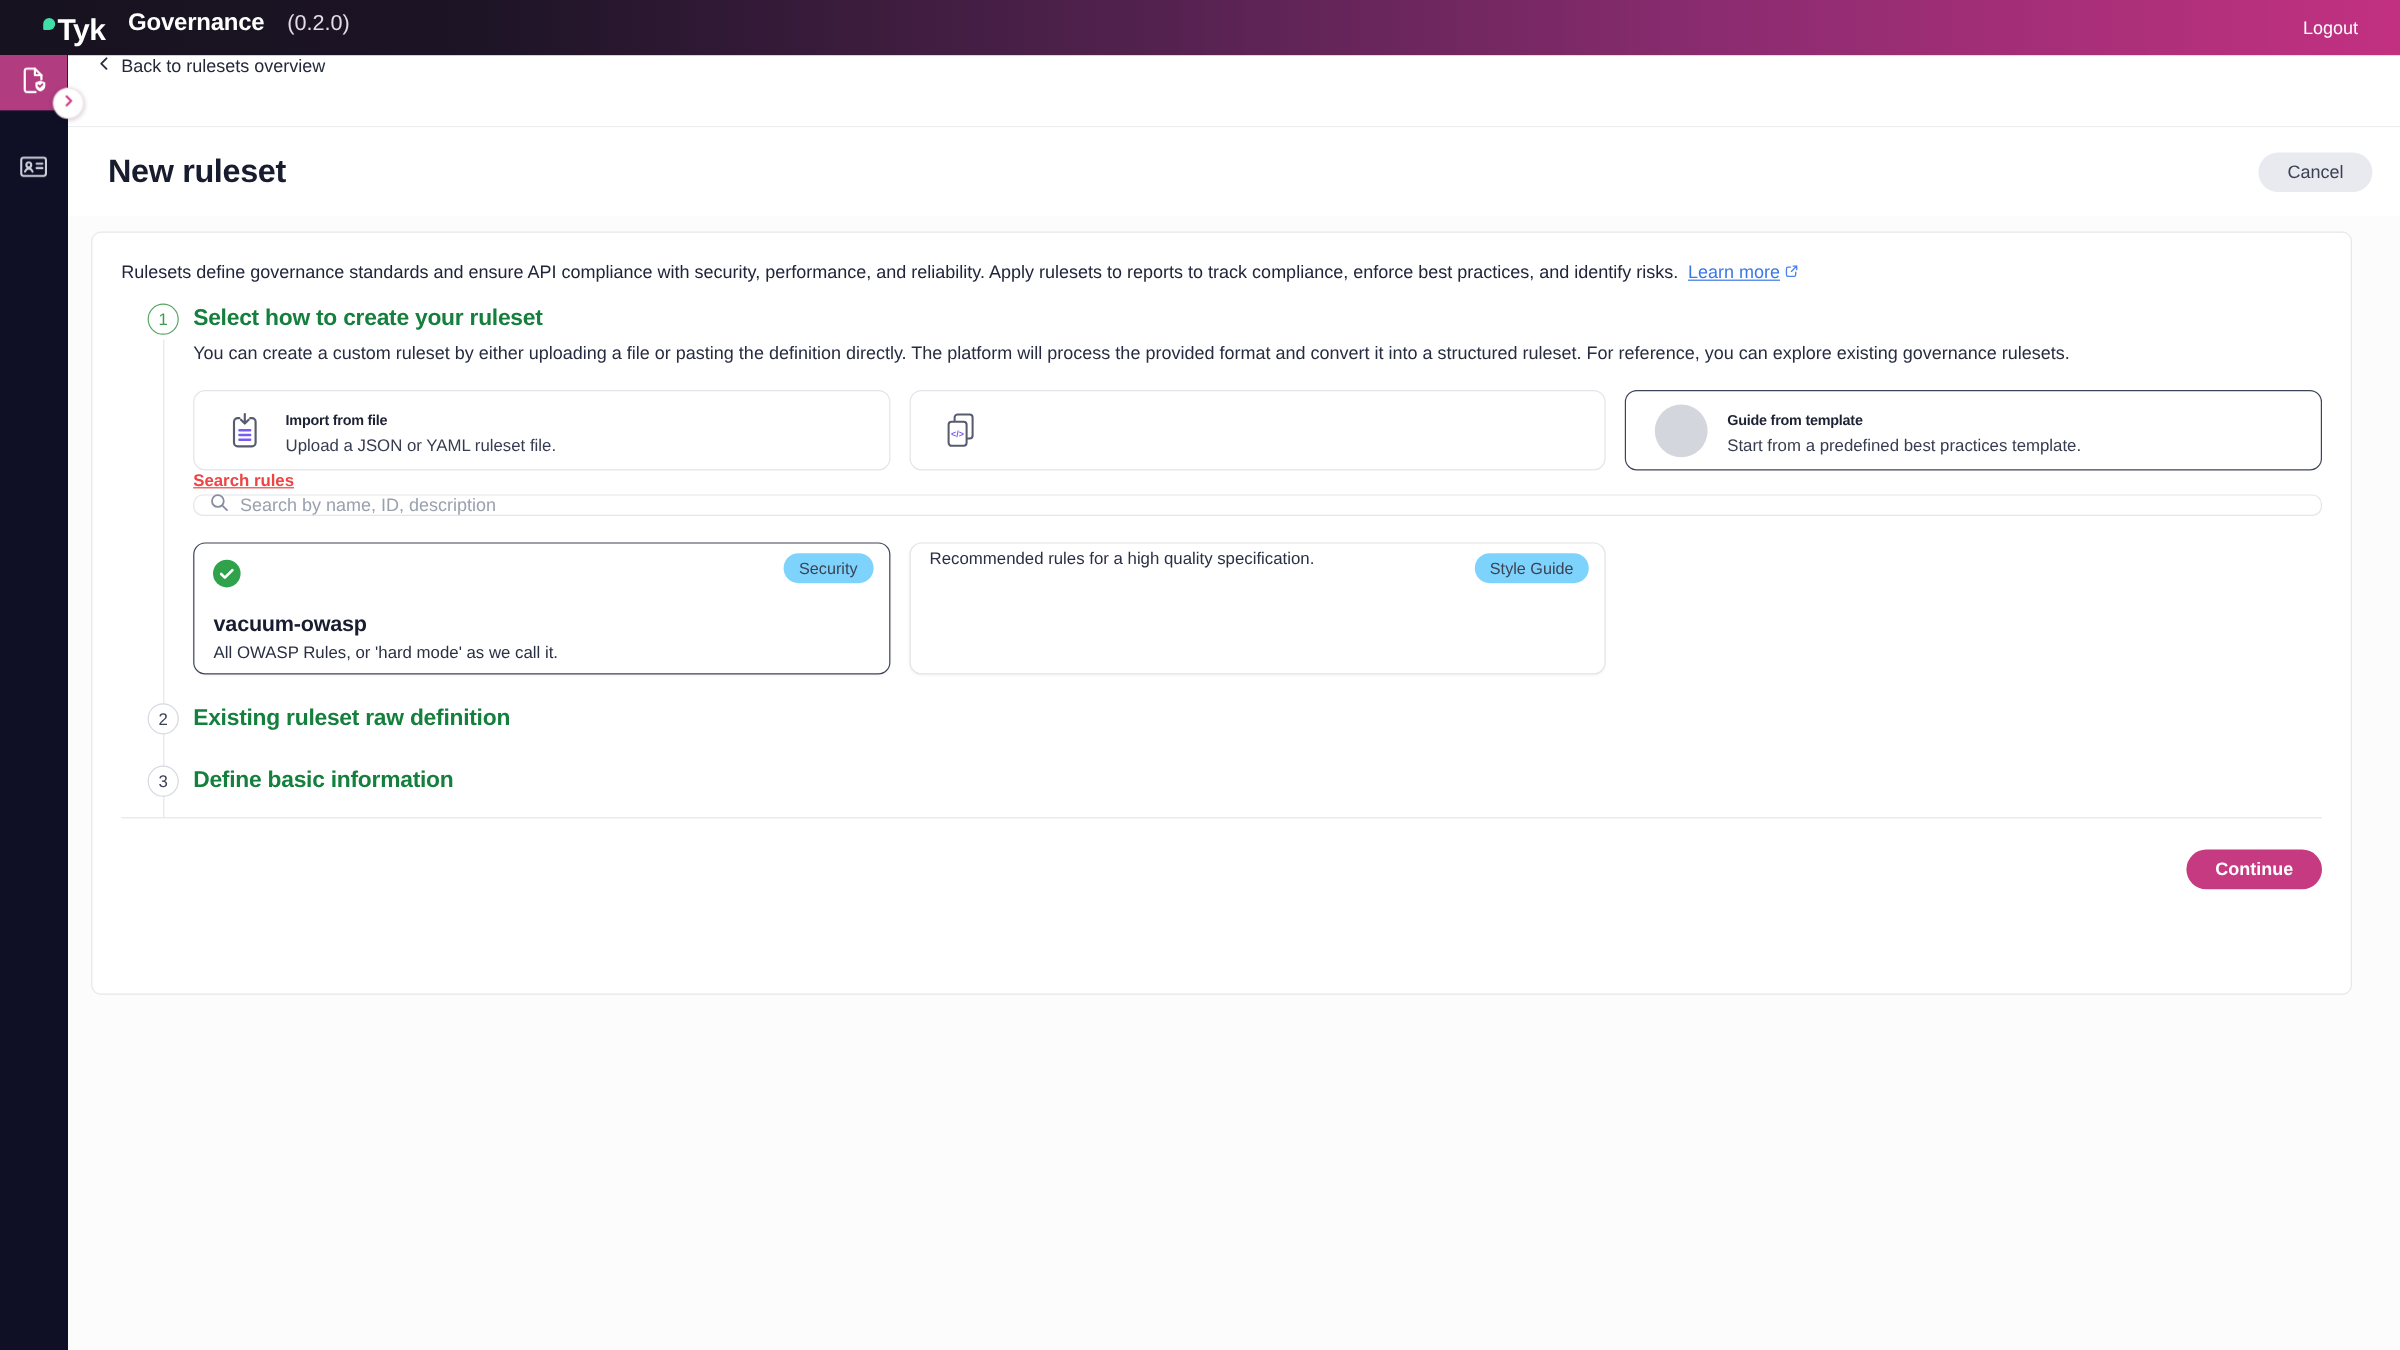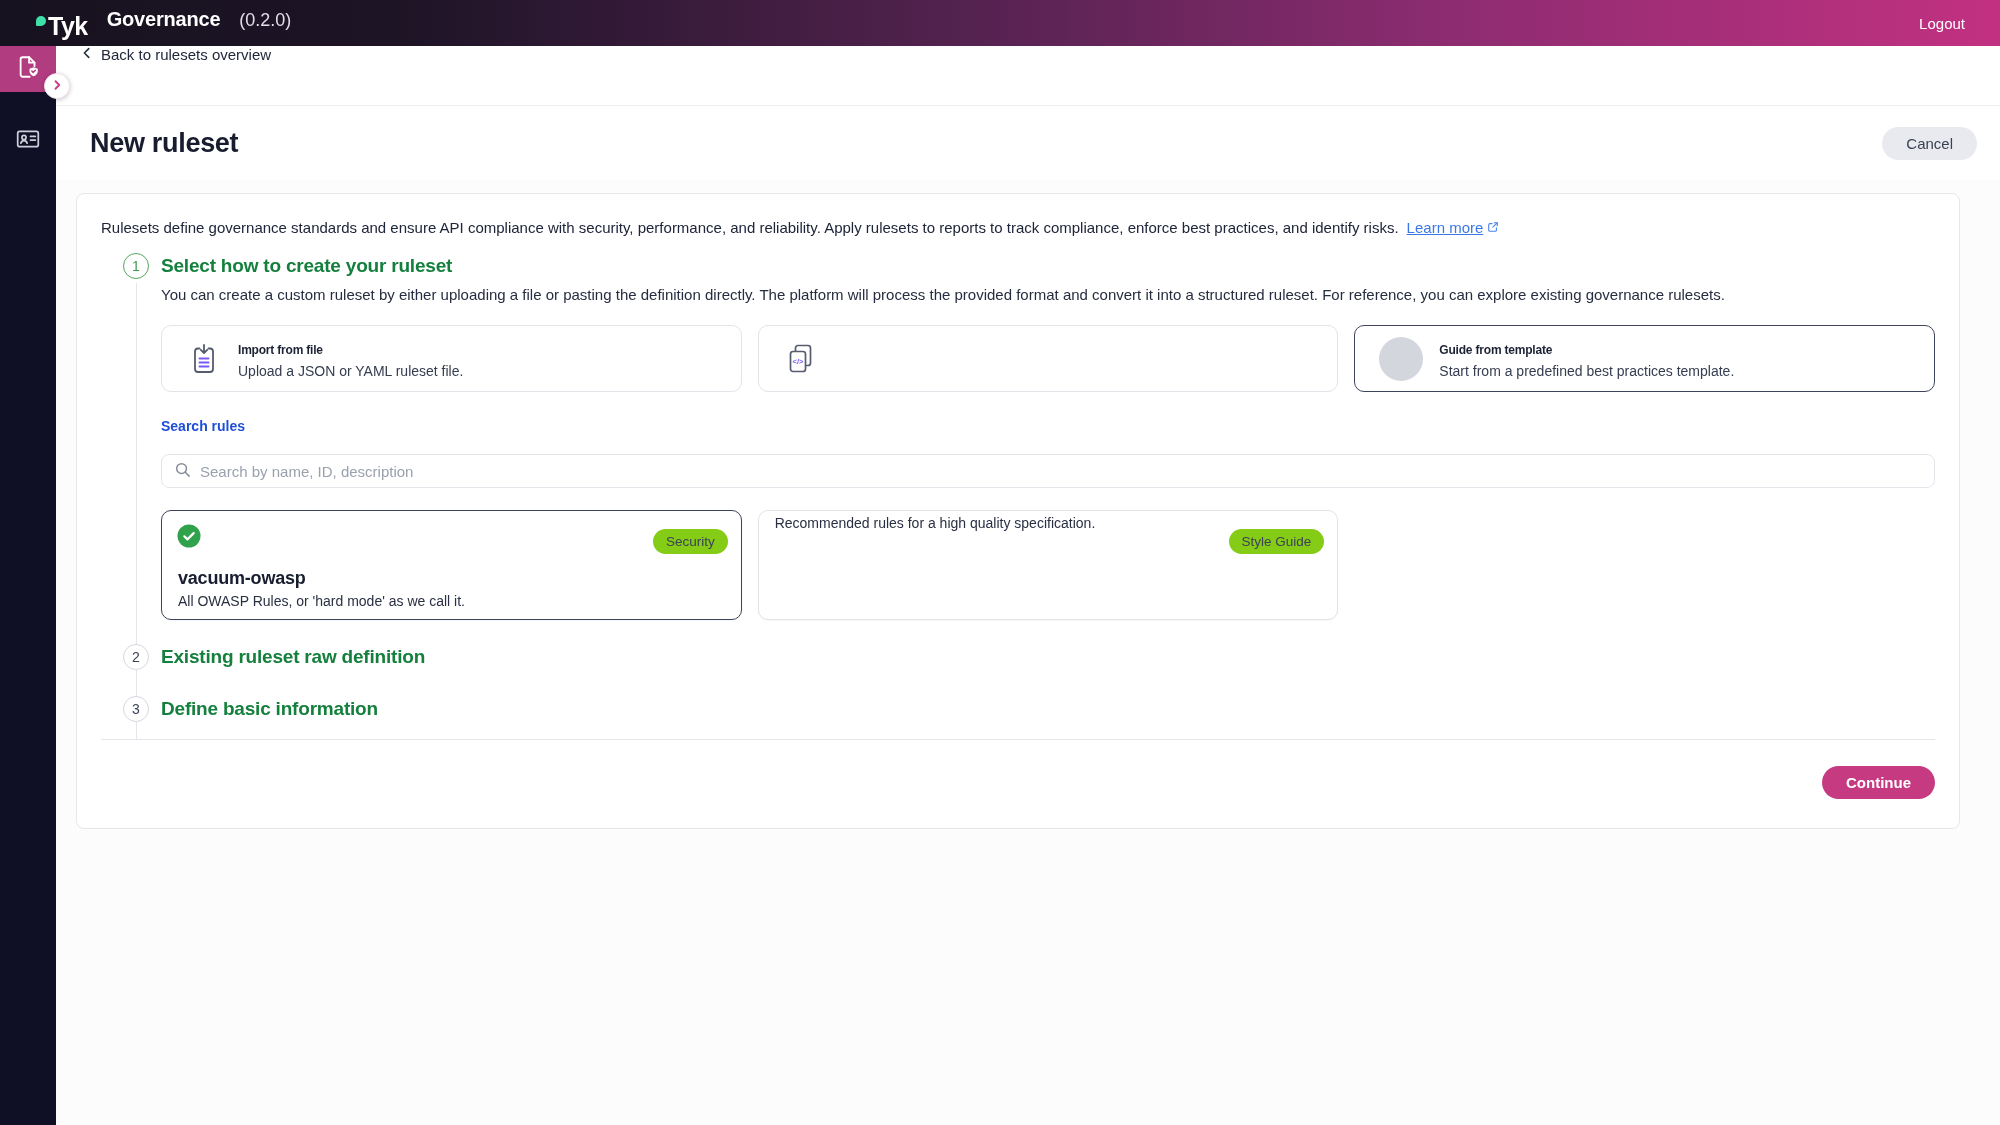--- a/index.html
+++ b/index.html
@@ -78,41 +78,41 @@
     display:flex; align-items:center; padding:0 20px 0 24px; cursor:pointer;
   }
   .option-card.selected { border:1.5px solid #3e4459; }
   .option-icon { flex:0 0 auto; display:flex; align-items:center; justify-content:center; }
   .option-text { margin-left:16px; }
   .option-title { font-size:12px; font-weight:bold; color:#1c2234; line-height:22px; letter-spacing:-0.2px; }
   .option-desc { margin-top:2px; font-size:14px; color:#363d50; }
   .circle-placeholder { width:44px; height:44px; border-radius:50%; background:#d4d6dd; }
 
   
-  .search-label { margin-top:26px; font-size:14px; font-weight:bold; color:#1d4ed8; }
+  .search-label { font-size:14px; font-weight:bold; color:#ef4444;text-decoration:underline; }
   .search-box {
-    margin-top:20px; height:34px; border:1px solid #e3e5ea; border-radius:8px; background:#fff;
+    margin-top:4px; height:18px; border:1px solid #e3e5ea; border-radius:8px; background:#fff;
     display:flex; align-items:center; padding:0 12px; gap:9px;
   }
   .search-box input {
     border:none; outline:none; flex:1; font-size:15px; font-family:inherit; color:#1e2333; background:transparent;
   }
   .search-box input::placeholder { color:#9aa1ae; }
 
   
   .tpl-row { display:flex; gap:16px; margin-top:22px; }
   .tpl-card {
     width:calc((100% - 32px) / 3); height:110px; border:1px solid #e2e4e9; border-radius:10px;
     background:#fff; position:relative; padding:0 16px; cursor:pointer;
     box-shadow:0 1px 2px rgba(25,30,50,.04);
   }
   .tpl-card.selected { border:1.5px solid #3e4459; }
   .tpl-check { position:absolute; top:12px; left:14px; }
   .tpl-badge {
-    position:absolute; top:18px; right:13px; background:#84cc16; color:#3c4254;
+    position:absolute; top:8px; right:13px; background:#7dd3fc; color:#3c4254;
     font-size:13.5px; padding:5px 13px; border-radius:14px; line-height:15px;
   }
   .tpl-title { padding-top:56px; font-size:18px; font-weight:bold; color:#181d2f; line-height:22px; letter-spacing:-0.2px; }
   .tpl-desc { margin-top:4px; font-size:14px; color:#2a3043; }
 
   
   .card-divider { border:none; border-top:1px solid #e4e6ec; }
   .card-footer { display:flex; justify-content:flex-end; margin-top:26px; }
 </style>
 </head>

